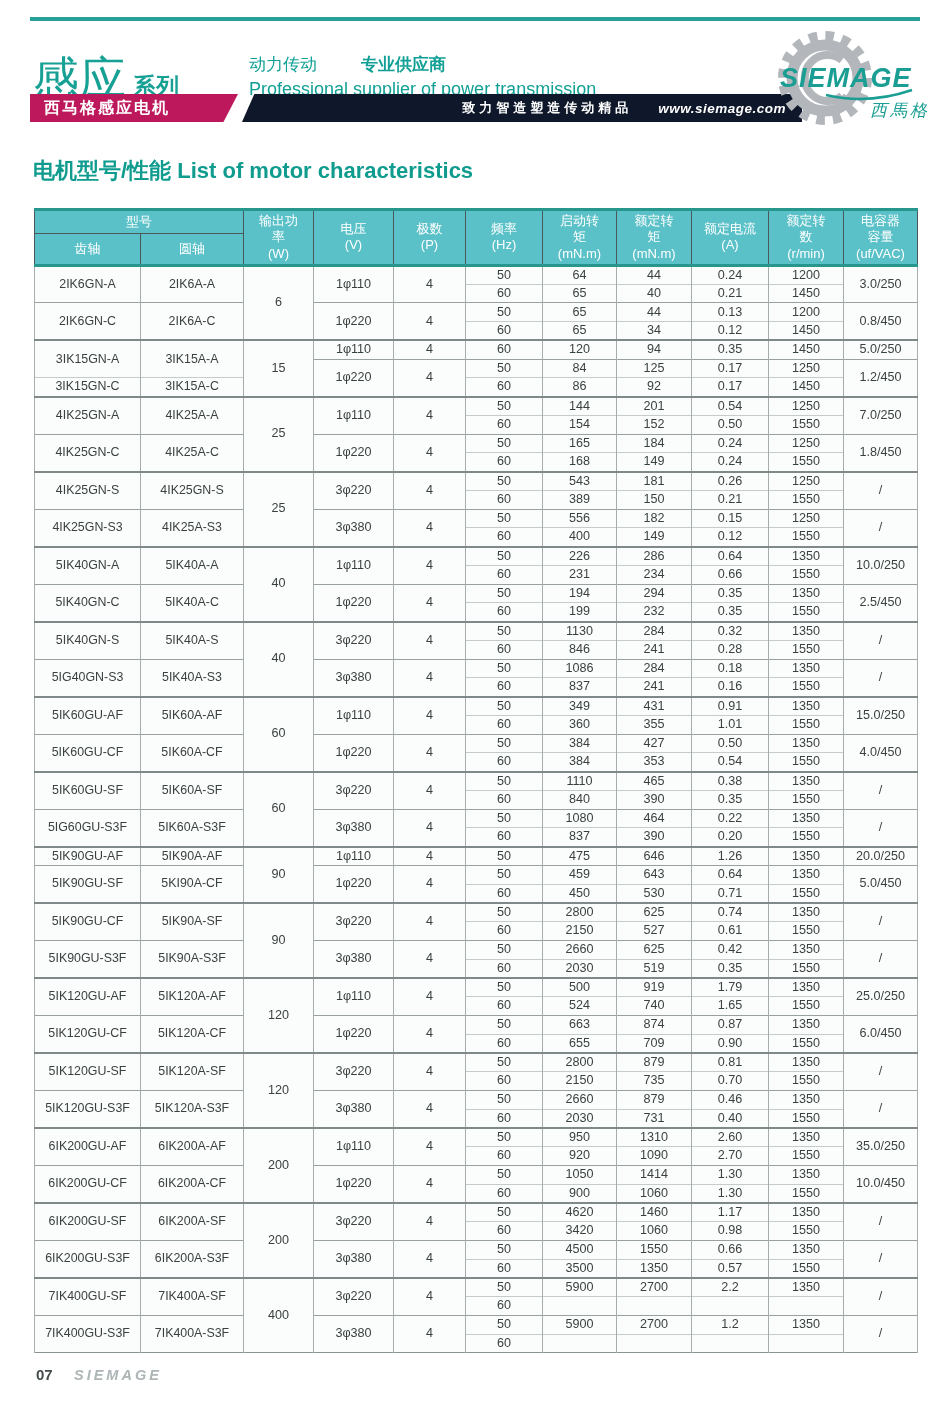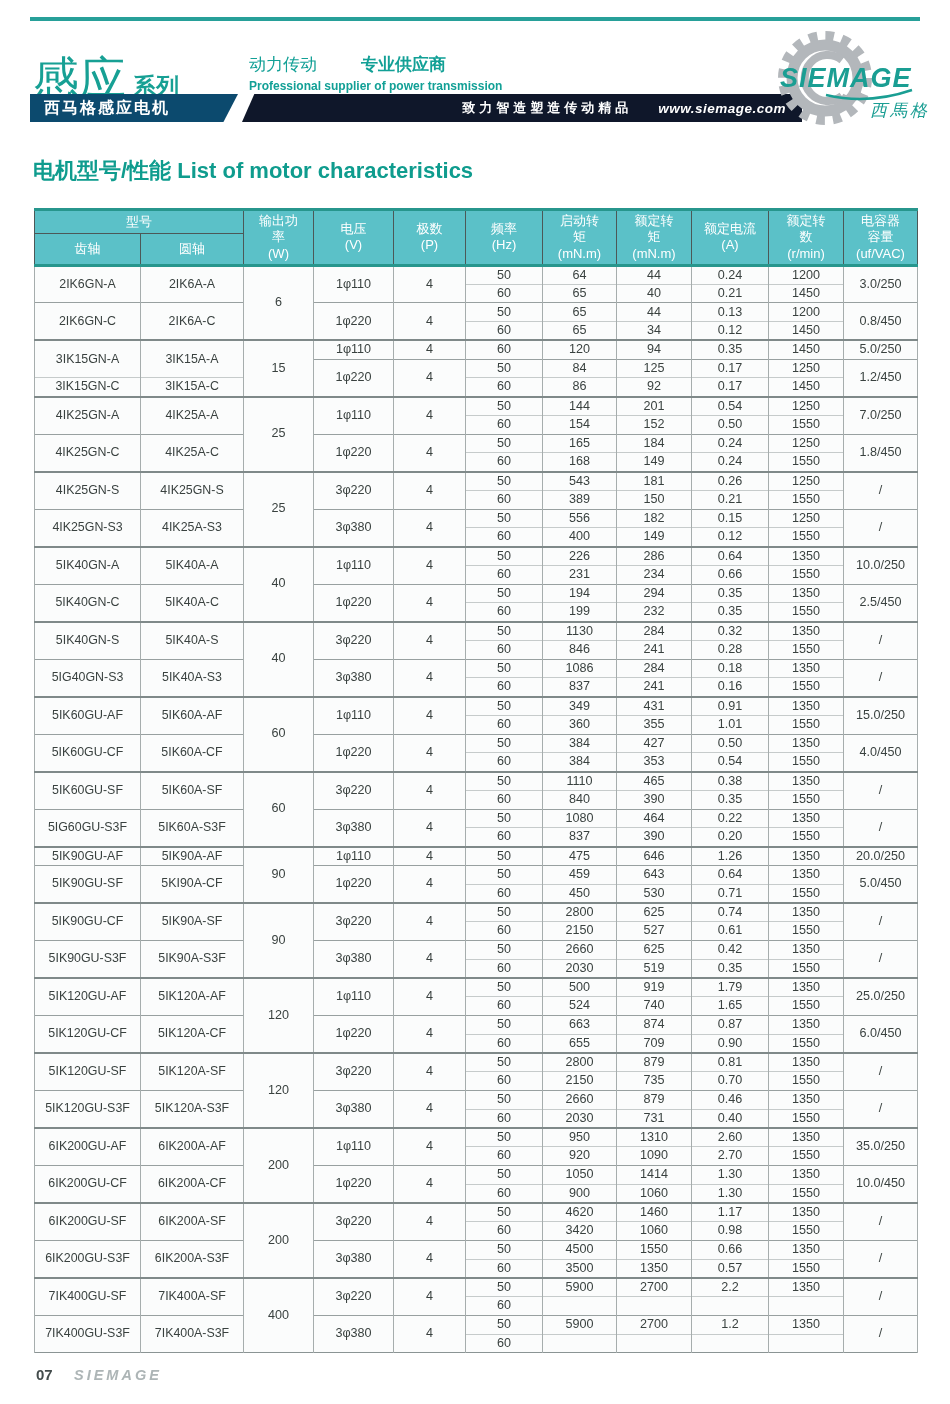--- a/index.html
+++ b/index.html
@@ -12,25 +12,25 @@
   .top-rule { position:absolute; left:30px; top:17px; width:890px; height:4px; background:#27a099; }
 
   
   .series { position:absolute; left:33px; top:48px; color:#17a094; white-space:nowrap; }
   .series .big { font-size:46px; font-weight:400; letter-spacing:1px; }
   .series .small { font-size:23px; font-weight:700; margin-left:6px; }
 
   .supplier { position:absolute; left:249px; top:53px; color:#12a096; }
   .supplier .l1 { font-size:17px; font-weight:400; }
   .supplier .l1 b { font-weight:800;padding-left:44px; }
-  .supplier .l2 { font-size:12px; margin-top:3px;font-weight:bold; }
+  .supplier .l2 { font-size:18px; margin-top:3px; }
 
   .ribbon-dark {
     position:absolute; left:30px; top:94px; width:208px; height:28px;
-    background:#0c4a6e; clip-path:polygon(0 0,100% 0,93% 100%,0 100%);
+    background:#be185d; clip-path:polygon(0 0,100% 0,93% 100%,0 100%);
     color:#fff; font-size:16px; font-weight:700; letter-spacing:2px;
     line-height:28px; padding-left:14px; z-index:1;
   }
   .ribbon-light {
     position:absolute; left:242px; top:94px; width:560px; height:28px;
     background:#0f172a; clip-path:polygon(2.2% 0,100% 0,100% 100%,0 100%);
     display:flex; align-items:center; justify-content:flex-end;
     padding-right:16px; z-index:1;
   }
   .ribbon-light .slogan { color:#fff; font-size:13px; font-weight:700; letter-spacing:4px; }

